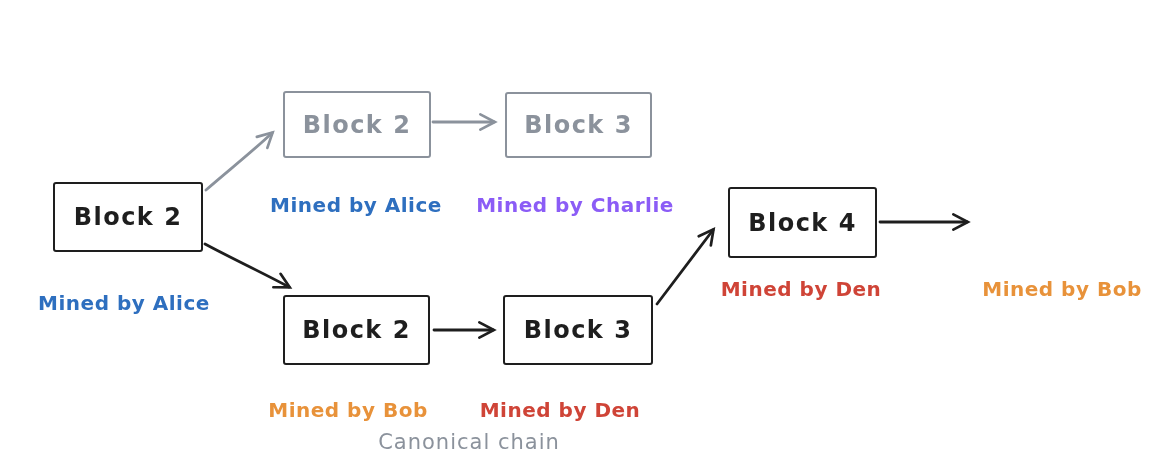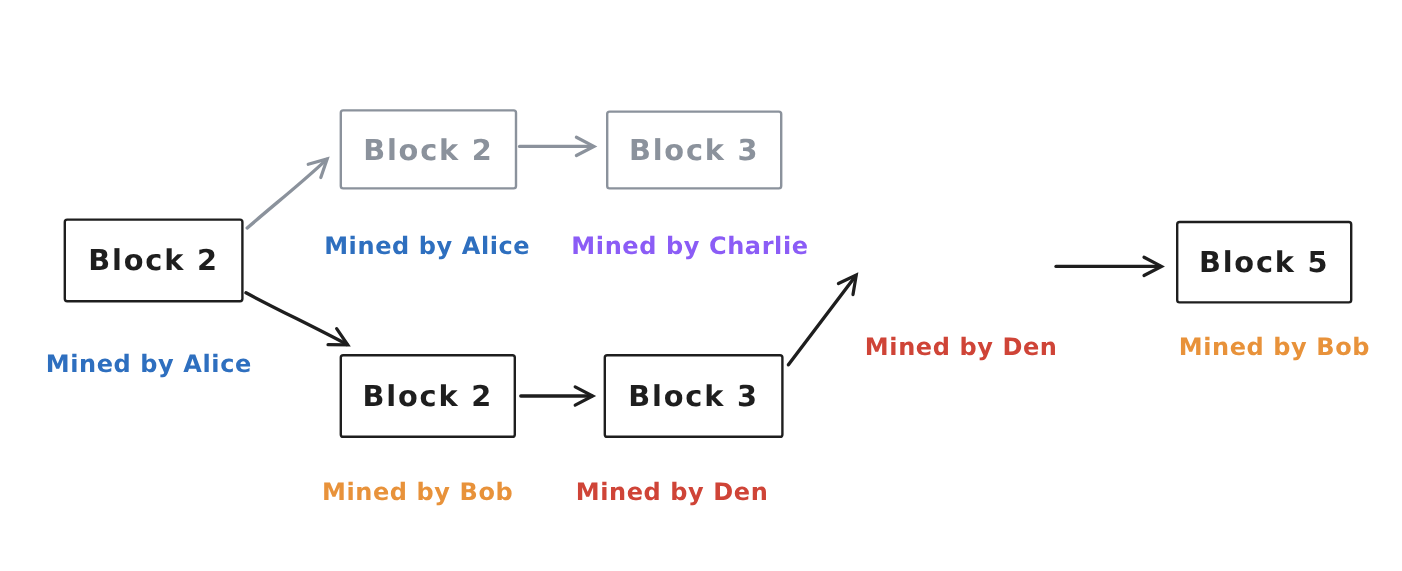--- a/index.html
+++ b/index.html
@@ -116,26 +116,27 @@
   </div>
   <div class="block orphaned b-o3">
     <span>Block 3</span>
   </div>
   <div class="block solid b-c2">
     <span>Block 2</span>
   </div>
   <div class="block solid b-c3">
     <span>Block 3</span>
   </div>
-  <div class="block solid b-5">
-    <span>Block 5</span>
+  <div class="block solid b-4">
+    <span>Block 4</span>
   </div>
 
   <div class="miner-label m-1" style="color: rgb(46, 111, 191);">Mined by Alice</div>
   <div class="miner-label m-o2" style="color: rgb(46, 111, 191);">Mined by Alice</div>
   <div class="miner-label m-o3" style="color: #8b5cf6;">Mined by Charlie</div>
   <div class="miner-label m-c2" style="color: rgb(232, 146, 58);">Mined by Bob</div>
   <div class="miner-label m-c3" style="color: rgb(207, 68, 55);">Mined by Den</div>
   <div class="miner-label m-4" style="color: rgb(207, 68, 55);">Mined by Den</div>
   <div class="miner-label m-5" style="color: rgb(232, 146, 58);">Mined by Bob</div>
 
+  <div class="chain-label canonical-title">Canonical chain</div>
 
 </div>
 
 </body></html>

